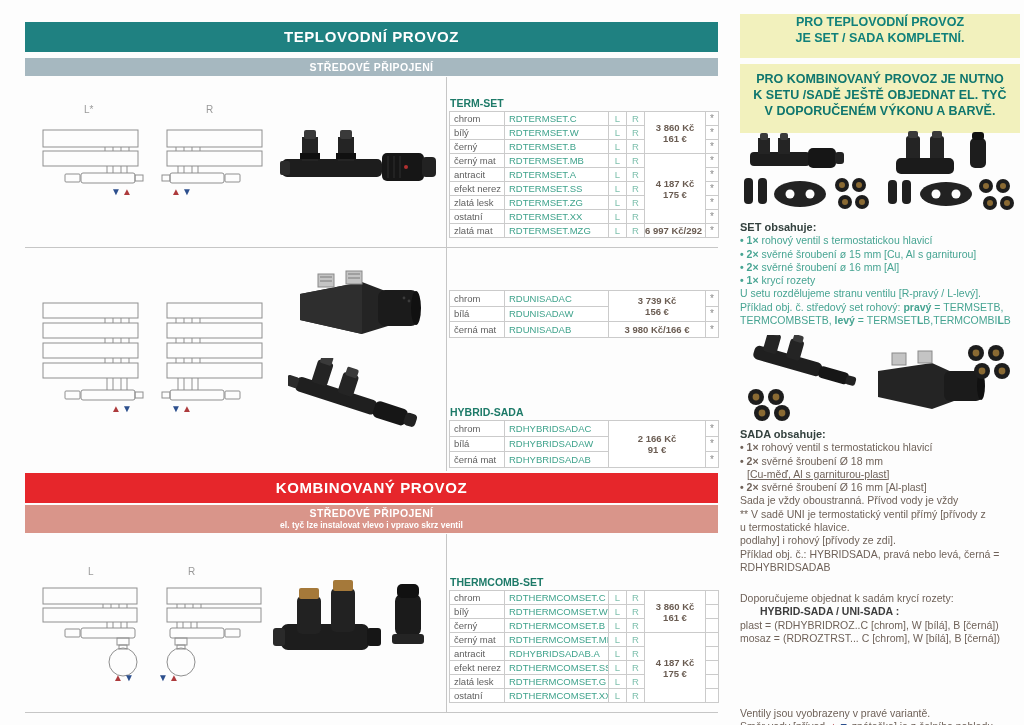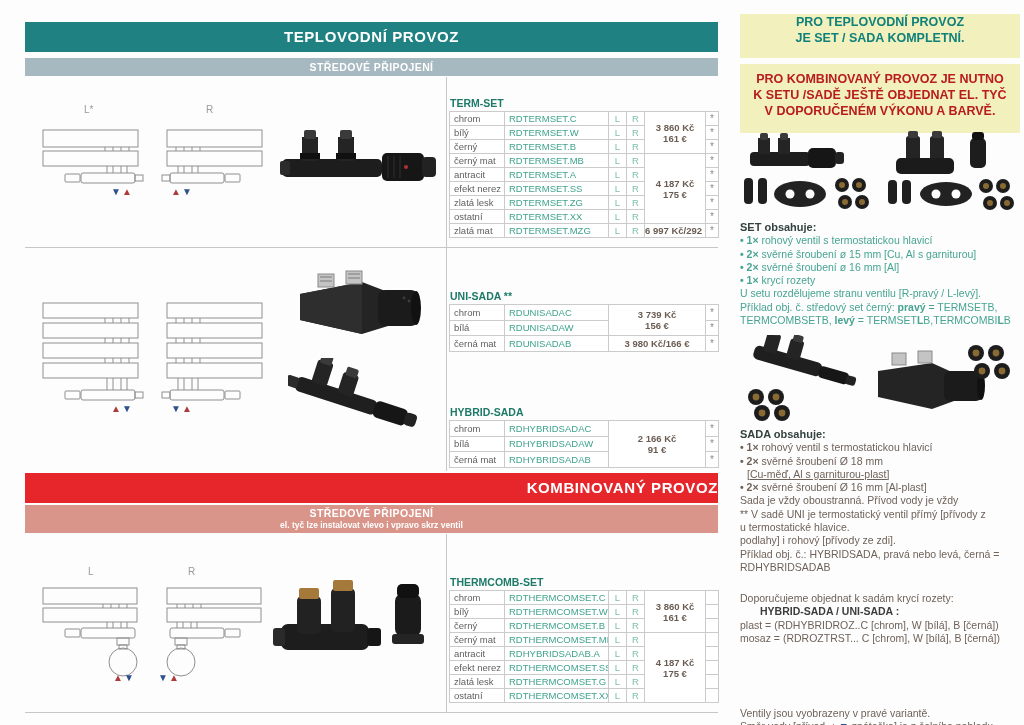--- a/index.html
+++ b/index.html
@@ -8,21 +8,21 @@
     background:#fdfdfd;font-family:"Liberation Sans",sans-serif;
     -webkit-font-smoothing:antialiased;
   }
   .abs{position:absolute;}
 
   
   .hdr-teal{background:#1f8181;color:#fff;font-weight:bold;text-align:center;
     font-size:15px;line-height:30px;letter-spacing:.6px;}
   .sub-gray{background:#a6b8c0;color:#fff;font-weight:bold;text-align:center;
     font-size:10.5px;line-height:18px;letter-spacing:.4px;}
-  .hdr-red{background:#e6262b;color:#fff;font-weight:bold;text-align:right;
+  .hdr-red{background:#e6262b;color:#fff;font-weight:bold;text-align:center;
     font-size:15px;line-height:30px;letter-spacing:.6px;}
   .sub-pink{background:#d9958a;color:#fff;text-align:center;}
   .sub-pink .l1{font-weight:bold;font-size:10.5px;line-height:14px;padding-top:1px;letter-spacing:.4px;}
   .sub-pink .l2{font-weight:bold;font-size:8.5px;line-height:11px;}
 
   
   .hline{position:absolute;height:1px;background:#c6c6c6;}
   .vline{position:absolute;width:1px;background:#c6c6c6;}
 
   
@@ -39,21 +39,21 @@
   
   .dg-label{position:absolute;color:#9a9a9a;font-size:10px;}
   .tri{position:absolute;font-size:10px;letter-spacing:1px;white-space:nowrap;line-height:10px;}
   .tr-red{color:#ad3a3c;}
   .tr-blue{color:#2c4f8d;}
   svg.lineart{stroke:#8f8f8f;fill:none;stroke-width:1;}
 
   
   .ybox{background:#f2f1bd;text-align:center;font-weight:bold;}
   .ybox.teal{color:#10807a;font-size:12.5px;line-height:16px;padding-top:0;}
-  .ybox.red{color:#b91c1c;font-size:12.5px;line-height:16px;padding-top:7px;}
+  .ybox.red{color:#0f766e;font-size:12.5px;line-height:16px;padding-top:7px;}
   .rtext{font-size:10.5px;line-height:13.3px;}
   .rtext .hd{font-weight:bold;color:#33413e;font-size:11px;}
   .green-text{color:#46a492;}
   .brown-text{color:#6f6259;}
   .b{font-weight:bold;}
   .bullet .pre{font-weight:bold;}
   .cont{padding-left:7px;text-decoration:underline;}
 </style>
 </head>
 <body>
@@ -245,21 +245,20 @@
     <rect x="20" y="12" width="16" height="24" rx="3" fill="#242424"></rect>
       <rect x="22" y="6" width="12" height="9" rx="2" fill="#3a3a3a"></rect>
     <rect x="48" y="16" width="16" height="22" rx="3" fill="#242424"></rect>
       <rect x="50" y="10" width="12" height="9" rx="2" fill="#3a3a3a"></rect>
     <rect x="88" y="33" width="34" height="17" rx="5" fill="#161616"></rect>
     <rect x="120" y="35" width="12" height="13" rx="4" fill="#222"></rect>
   </g>
 </svg>
 
 <div class="abs" style="left:449px;top:290px;">
-  <div class="tbl-title">UNI-SADA **</div>
   <table class="pt tall">
     <colgroup>
         <col style="width:55px">
         <col style="width:104px">
         <col style="width:97px">
         <col style="width:13px">
       </colgroup>
     <tbody>
         <tr>
       <td>chrom</td>
@@ -504,21 +503,21 @@
   <div class="bullet green-text">
     <span class="pre">• 1×</span><span> rohový ventil s termostatickou hlavicí</span></div>
   <div class="bullet green-text">
     <span class="pre">• 2×</span><span> svěrné šroubení ø 15 mm [Cu, Al s garniturou]</span></div>
   <div class="bullet green-text">
     <span class="pre">• 2×</span><span> svěrné šroubení ø 16 mm [Al]</span></div>
   <div class="bullet green-text">
     <span class="pre">• 1×</span><span> krycí rozety</span></div>
   <div class="green-text">U setu rozdělujeme stranu ventilu [R-pravý / L-levý].</div>
   <div class="green-text">
-    <span>Příklad obj. č. středový set černý: </span><span class="b">pravý</span><span> = TERMSETB,</span></div>
+    <span>Příklad obj. č. středový set rohový: </span><span class="b">pravý</span><span> = TERMSETB,</span></div>
   <div class="green-text">
     <span>TERMCOMBSETB, </span><span class="b">levý</span><span> = TERMSET</span><span class="b">L</span><span>B,TERMCOMBI</span><span class="b">L</span><span>B</span></div>
 </div>
 
 <svg class="abs" style="left:738px;top:335px;" width="284" height="92" viewBox="0 0 284 92">
   <g transform="rotate(16 60 30)">
     <rect x="14" y="22" width="70" height="14" rx="5" fill="#1f1f1f"></rect>
     <rect x="22" y="6" width="14" height="20" rx="3" fill="#242424"></rect>
       <rect x="24" y="1" width="10" height="7" rx="2" fill="#3a3a3a"></rect>
     <rect x="46" y="6" width="14" height="20" rx="3" fill="#242424"></rect>

